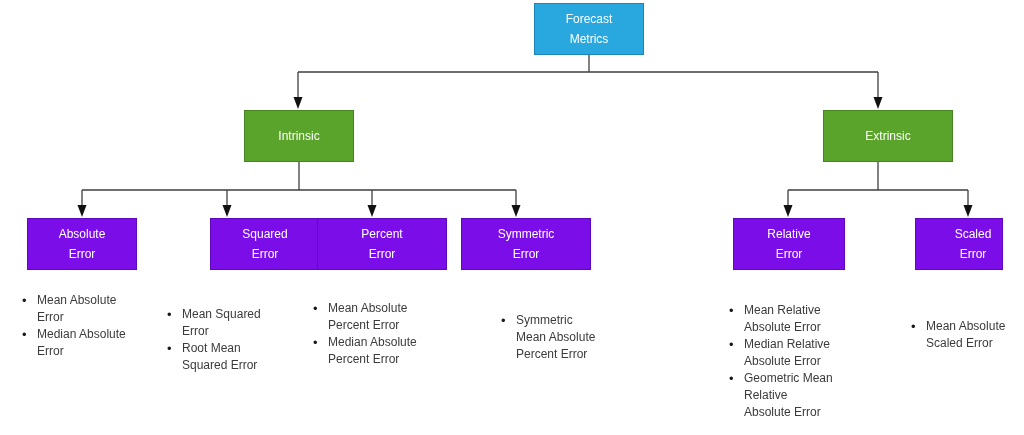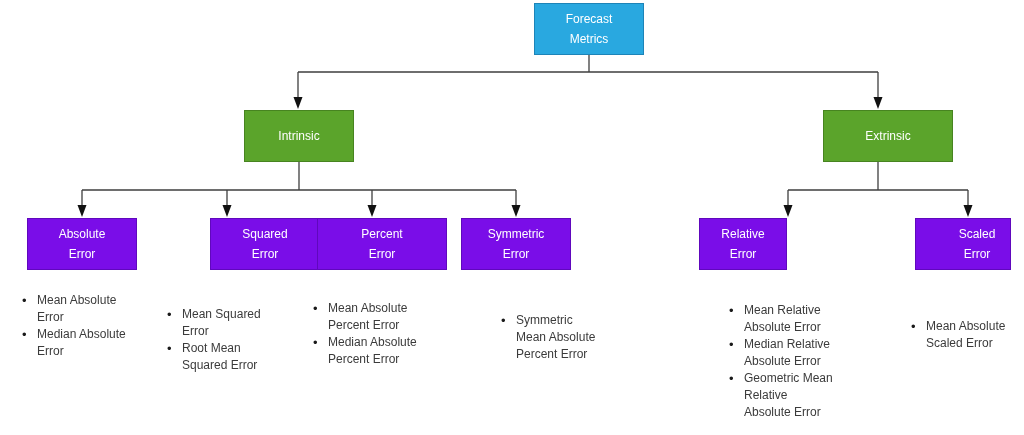--- a/index.html
+++ b/index.html
@@ -77,29 +77,29 @@
 Error</span>
   </div>
   <div class="node leaf" style="left:172px;top:218px;width:110px;margin-left:38px;">
     <span class="lbl">Squared
 Error</span>
   </div>
   <div class="node leaf" style="left:317px;top:218px;width:130px;">
     <span class="lbl">Percent
 Error</span>
   </div>
-  <div class="node leaf" style="left:461px;top:218px;width:110px;">
+  <div class="node leaf" style="left:461px;top:218px;width:130px;">
     <span class="lbl">Symmetric
 Error</span>
   </div>
-  <div class="node leaf" style="left:699px;top:218px;width:88px;">
+  <div class="node leaf" style="left:733px;top:218px;width:112px;">
     <span class="lbl">Relative
 Error</span>
   </div>
-  <div class="node leaf" style="left:915px;top:218px;width:96px;padding-left:28px;">
+  <div class="node leaf" style="left:915px;top:218px;width:88px;padding-left:28px;">
     <span class="lbl">Scaled Error</span>
   </div>
 
   <ul class="leaf-list" style="left:37px;top:292px;">
       <li>Mean Absolute Error</li>
       <li>Median Absolute Error</li>
     </ul>
   <ul class="leaf-list" style="left:182px;top:306px;">
       <li>Mean Squared Error</li>
       <li>Root Mean Squared Error</li>

